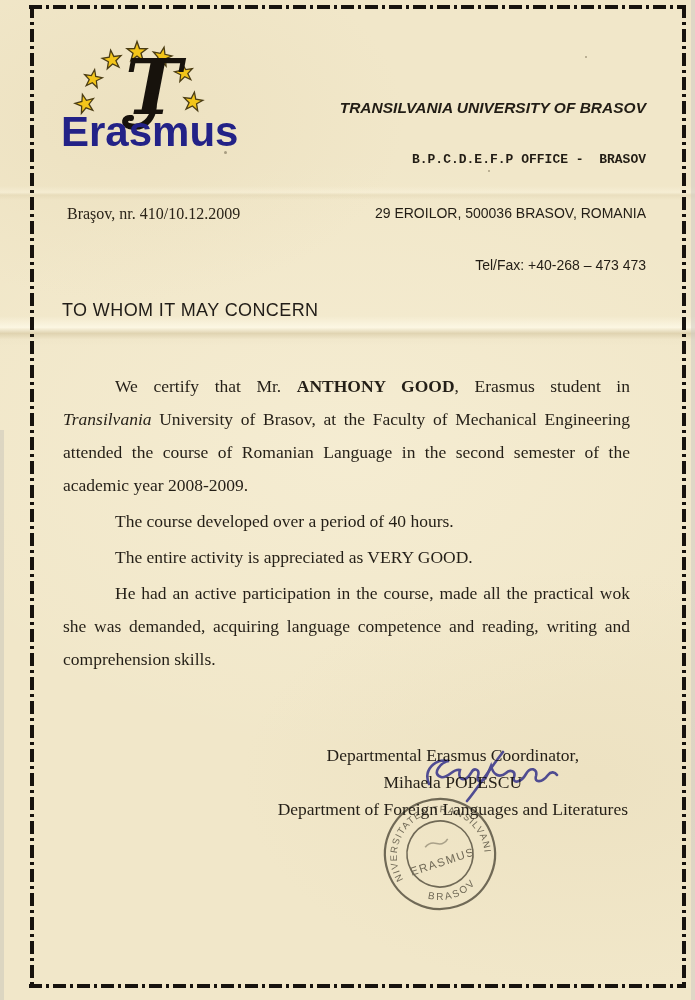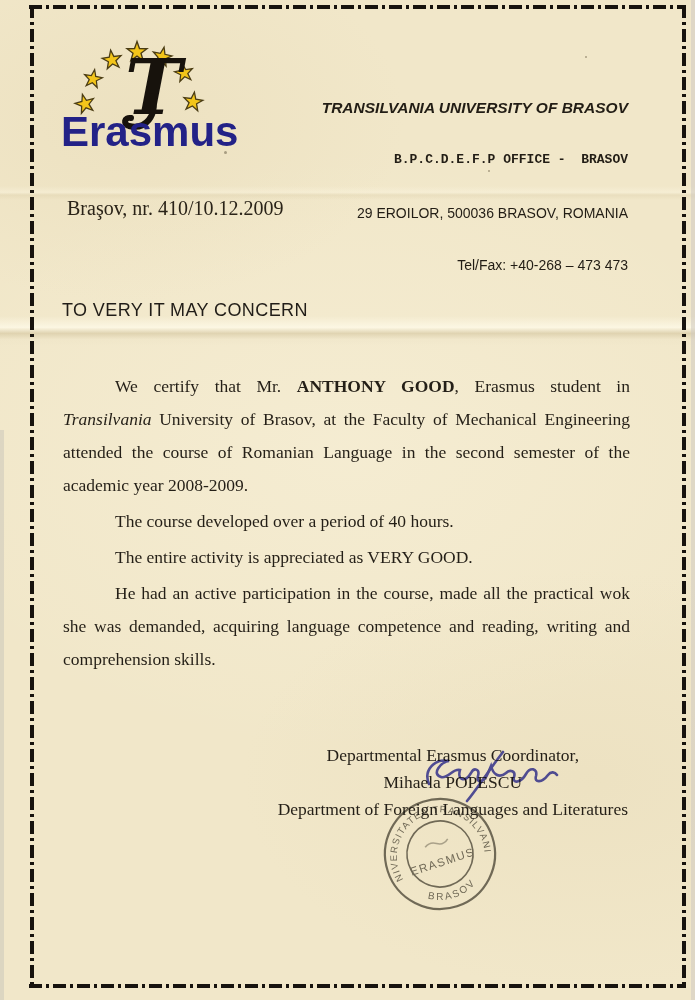--- a/index.html
+++ b/index.html
@@ -30,27 +30,27 @@
 
   .speck{position:absolute;border-radius:50%;background:rgba(110,98,74,.55);z-index:2;}
 
   
   .logo{position:absolute;left:55px;top:38px;width:210px;height:122px;z-index:3;}
   .logo svg{position:absolute;left:0;top:0;}
   .wordmark{position:absolute;left:6px;top:70px;font-family:"Liberation Sans",sans-serif;
     font-weight:bold;font-size:42px;letter-spacing:0px;color:#232287;}
 
   
-  .letterhead{position:absolute;right:67px;top:63px;text-align:right;z-index:3;
+  .letterhead{position:absolute;right:49px;top:63px;text-align:right;z-index:3;
     font-family:"Liberation Sans",sans-serif;color:#221d15;white-space:pre;}
   .lh1{font-size:15.5px;font-weight:bold;font-style:italic;line-height:17px;}
   .lh2{font-size:13px;font-weight:bold;line-height:16.5px;font-family:Liberation Mono, monospace;}
   .lh3,.lh4,.lh5{font-size:14px;font-weight:normal;line-height:16px;}
 
-  .refline{position:absolute;left:67px;top:197px;font-size:20px;color:#2a2318;z-index:3;}
+  .refline{position:absolute;left:67px;top:205px;font-size:16px;color:#2a2318;z-index:3;}
   .salutation{position:absolute;left:62px;top:300px;font-family:"Liberation Sans",sans-serif;
     font-size:18px;letter-spacing:.4px;color:#211d18;z-index:3;}
 
   .body-text{position:absolute;left:63px;top:370px;width:567px;z-index:3;
     font-size:17.5px;line-height:33px;text-align:justify;color:#241f17;}
   .body-text p{margin:0 0 3px 0;text-indent:52px;}
   .body-text .b{font-weight:bold;}
   .body-text .i{font-style:italic;margin-top:47px;}
 
   .sigblock{position:absolute;right:67px;top:742px;text-align:center;z-index:2;
@@ -103,21 +103,21 @@
 
   <div class="letterhead">
     <div class="lh1">TRANSILVANIA UNIVERSITY OF BRASOV</div>
     <div class="lh2">B.P.C.D.E.F.P OFFICE -  BRASOV</div>
     <div class="lh3">29 EROILOR, 500036 BRASOV, ROMANIA</div>
     <div class="lh4">Tel/Fax: +40-268 – 473 473</div>
   </div>
 
   <div class="refline">Braşov, nr. 410/10.12.2009</div>
 
-  <div class="salutation">TO VERY IT MAY CONCERN</div>
+  <div class="salutation">TO WHOM IT MAY CONCERN</div>
 
   <div class="body-text">
     <p><span>We certify that Mr. </span><span class="b">ANTHONY GOOD</span><span>, Erasmus student in </span><span class="i">Transilvania</span><span> University of Brasov, at the Faculty of Mechanical Engineering attended the course of Romanian Language in the second semester of the academic year 2008-2009.</span></p>
     <p>The course developed over a period of  40 hours.</p>
     <p>The entire activity is appreciated as VERY GOOD.</p>
     <p>He had an active participation in the course, made all the practical wok she was demanded, acquiring language competence and reading, writing and comprehension skills.</p>
   </div>
 
   <svg class="stamp" width="140" height="132" viewBox="0 0 140 132">
     <g transform="rotate(-18 70 63)" fill="none" stroke="#55524a">

